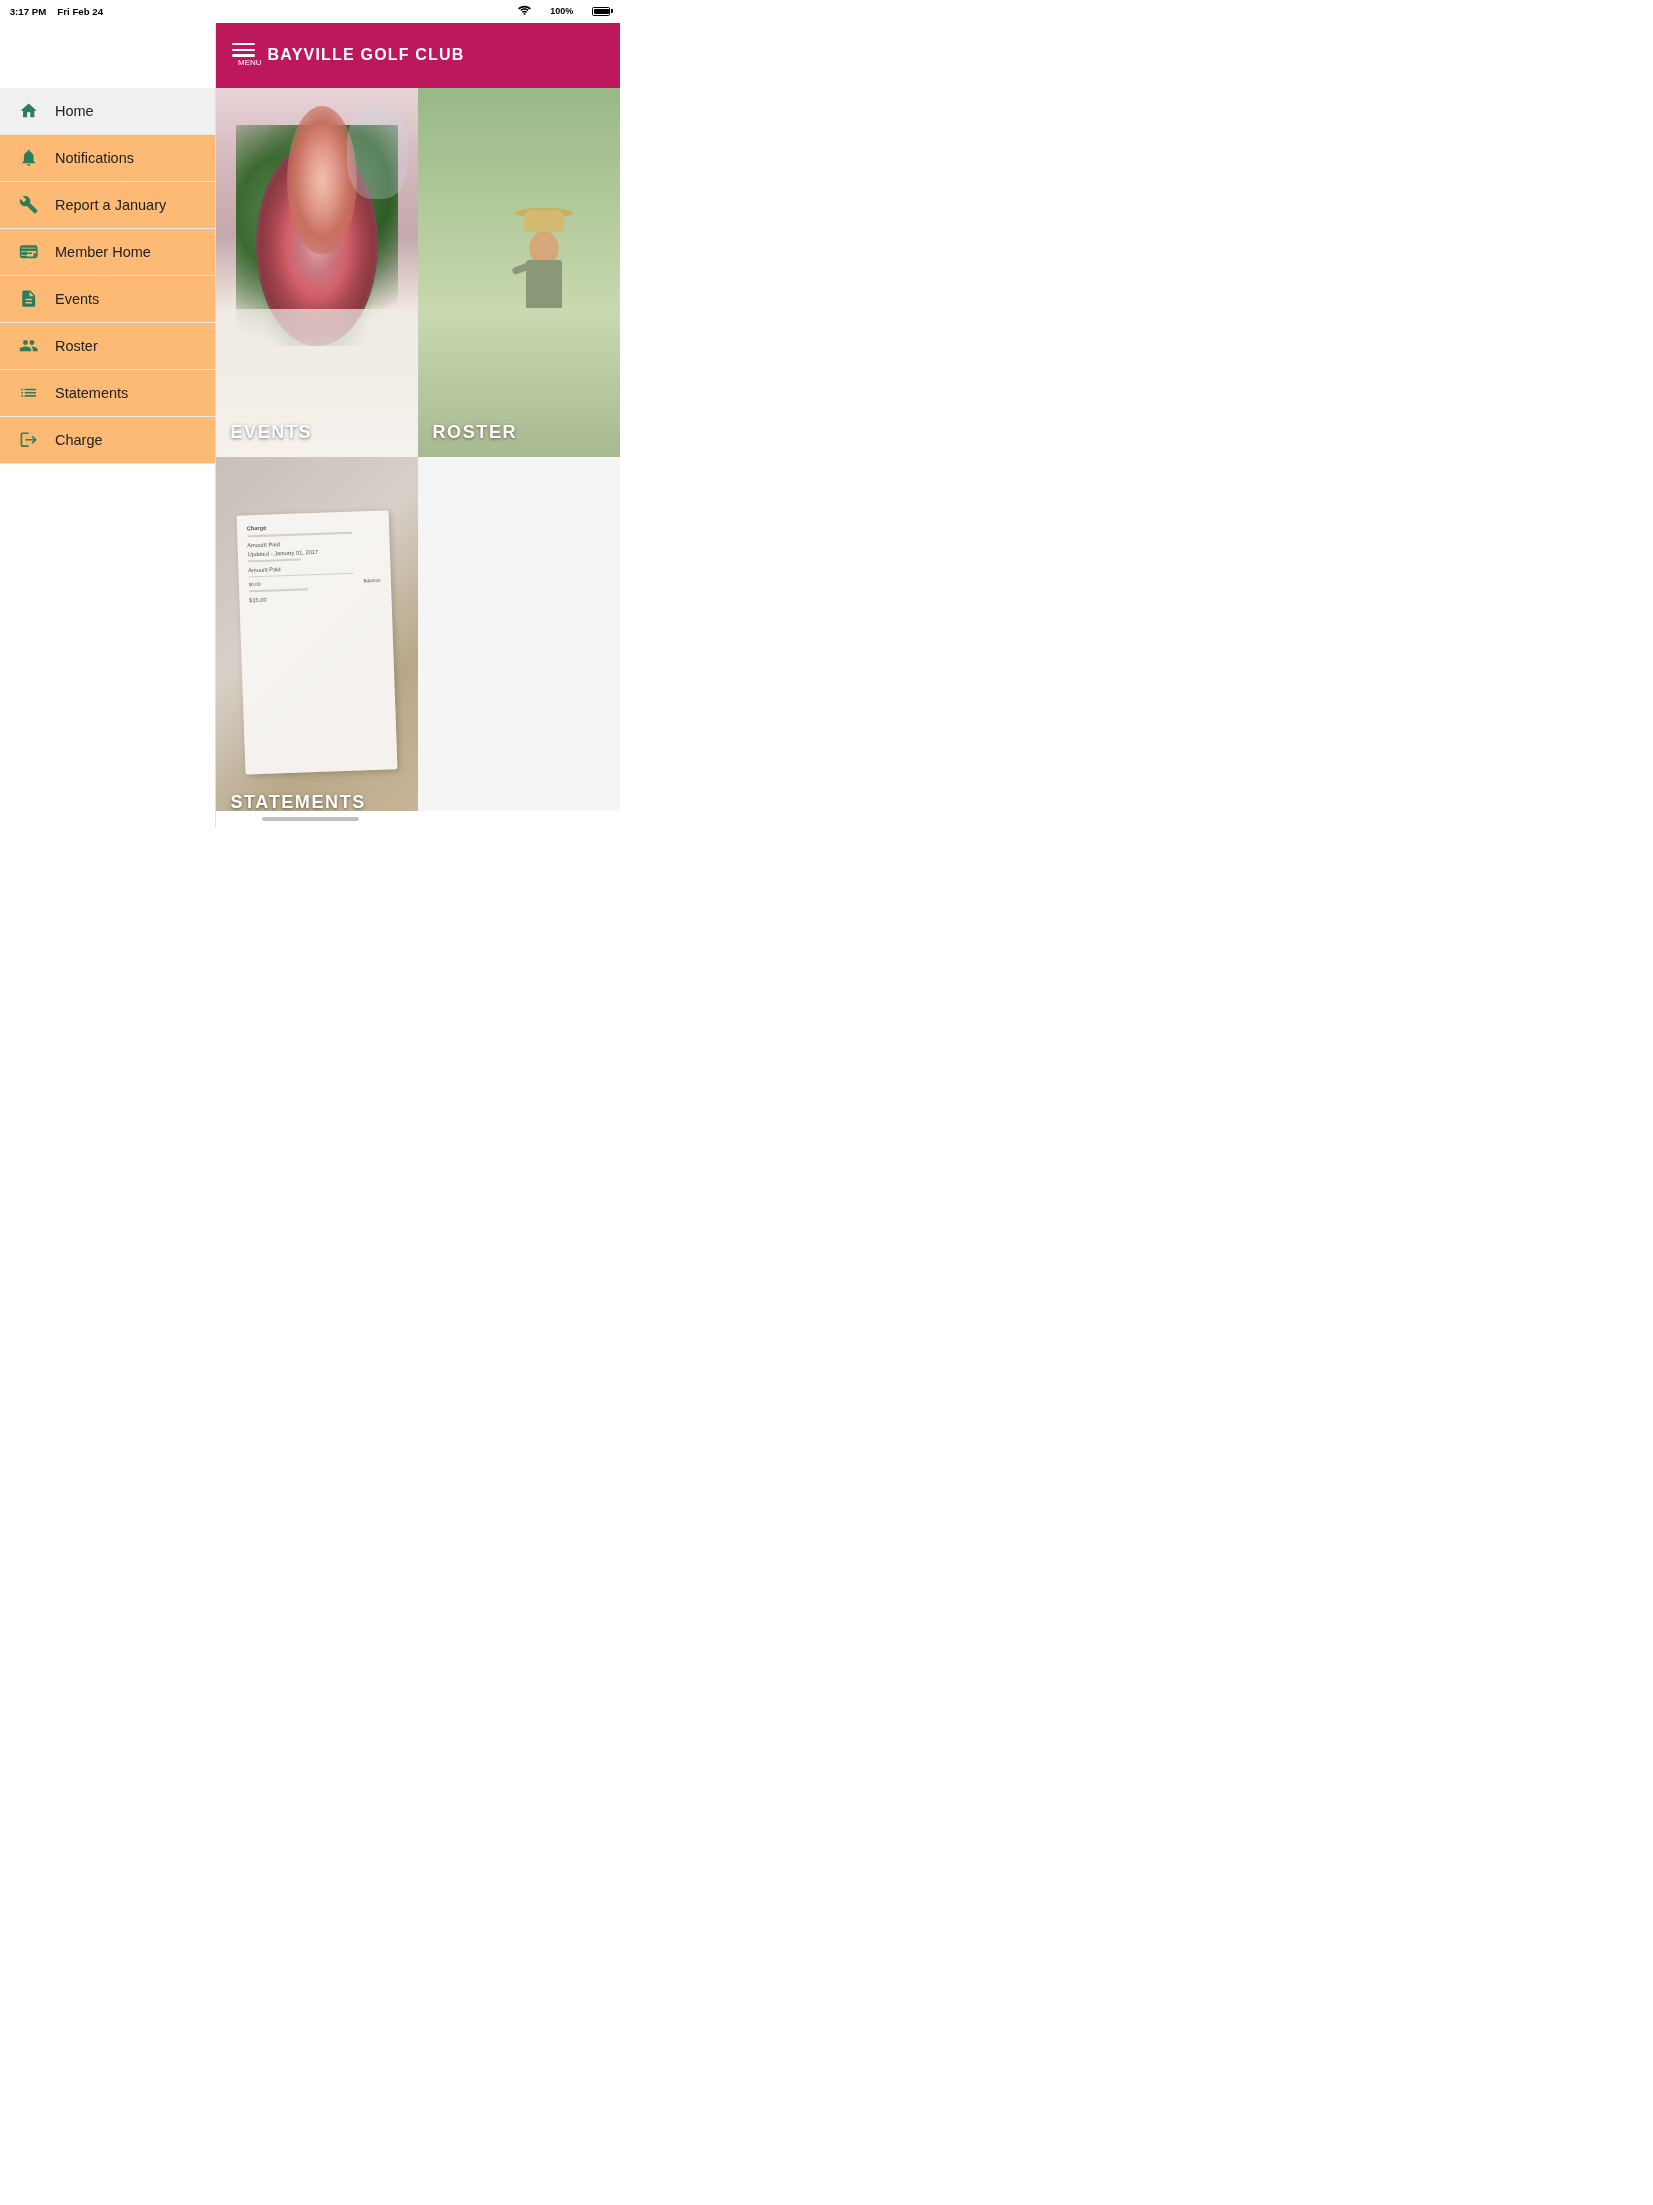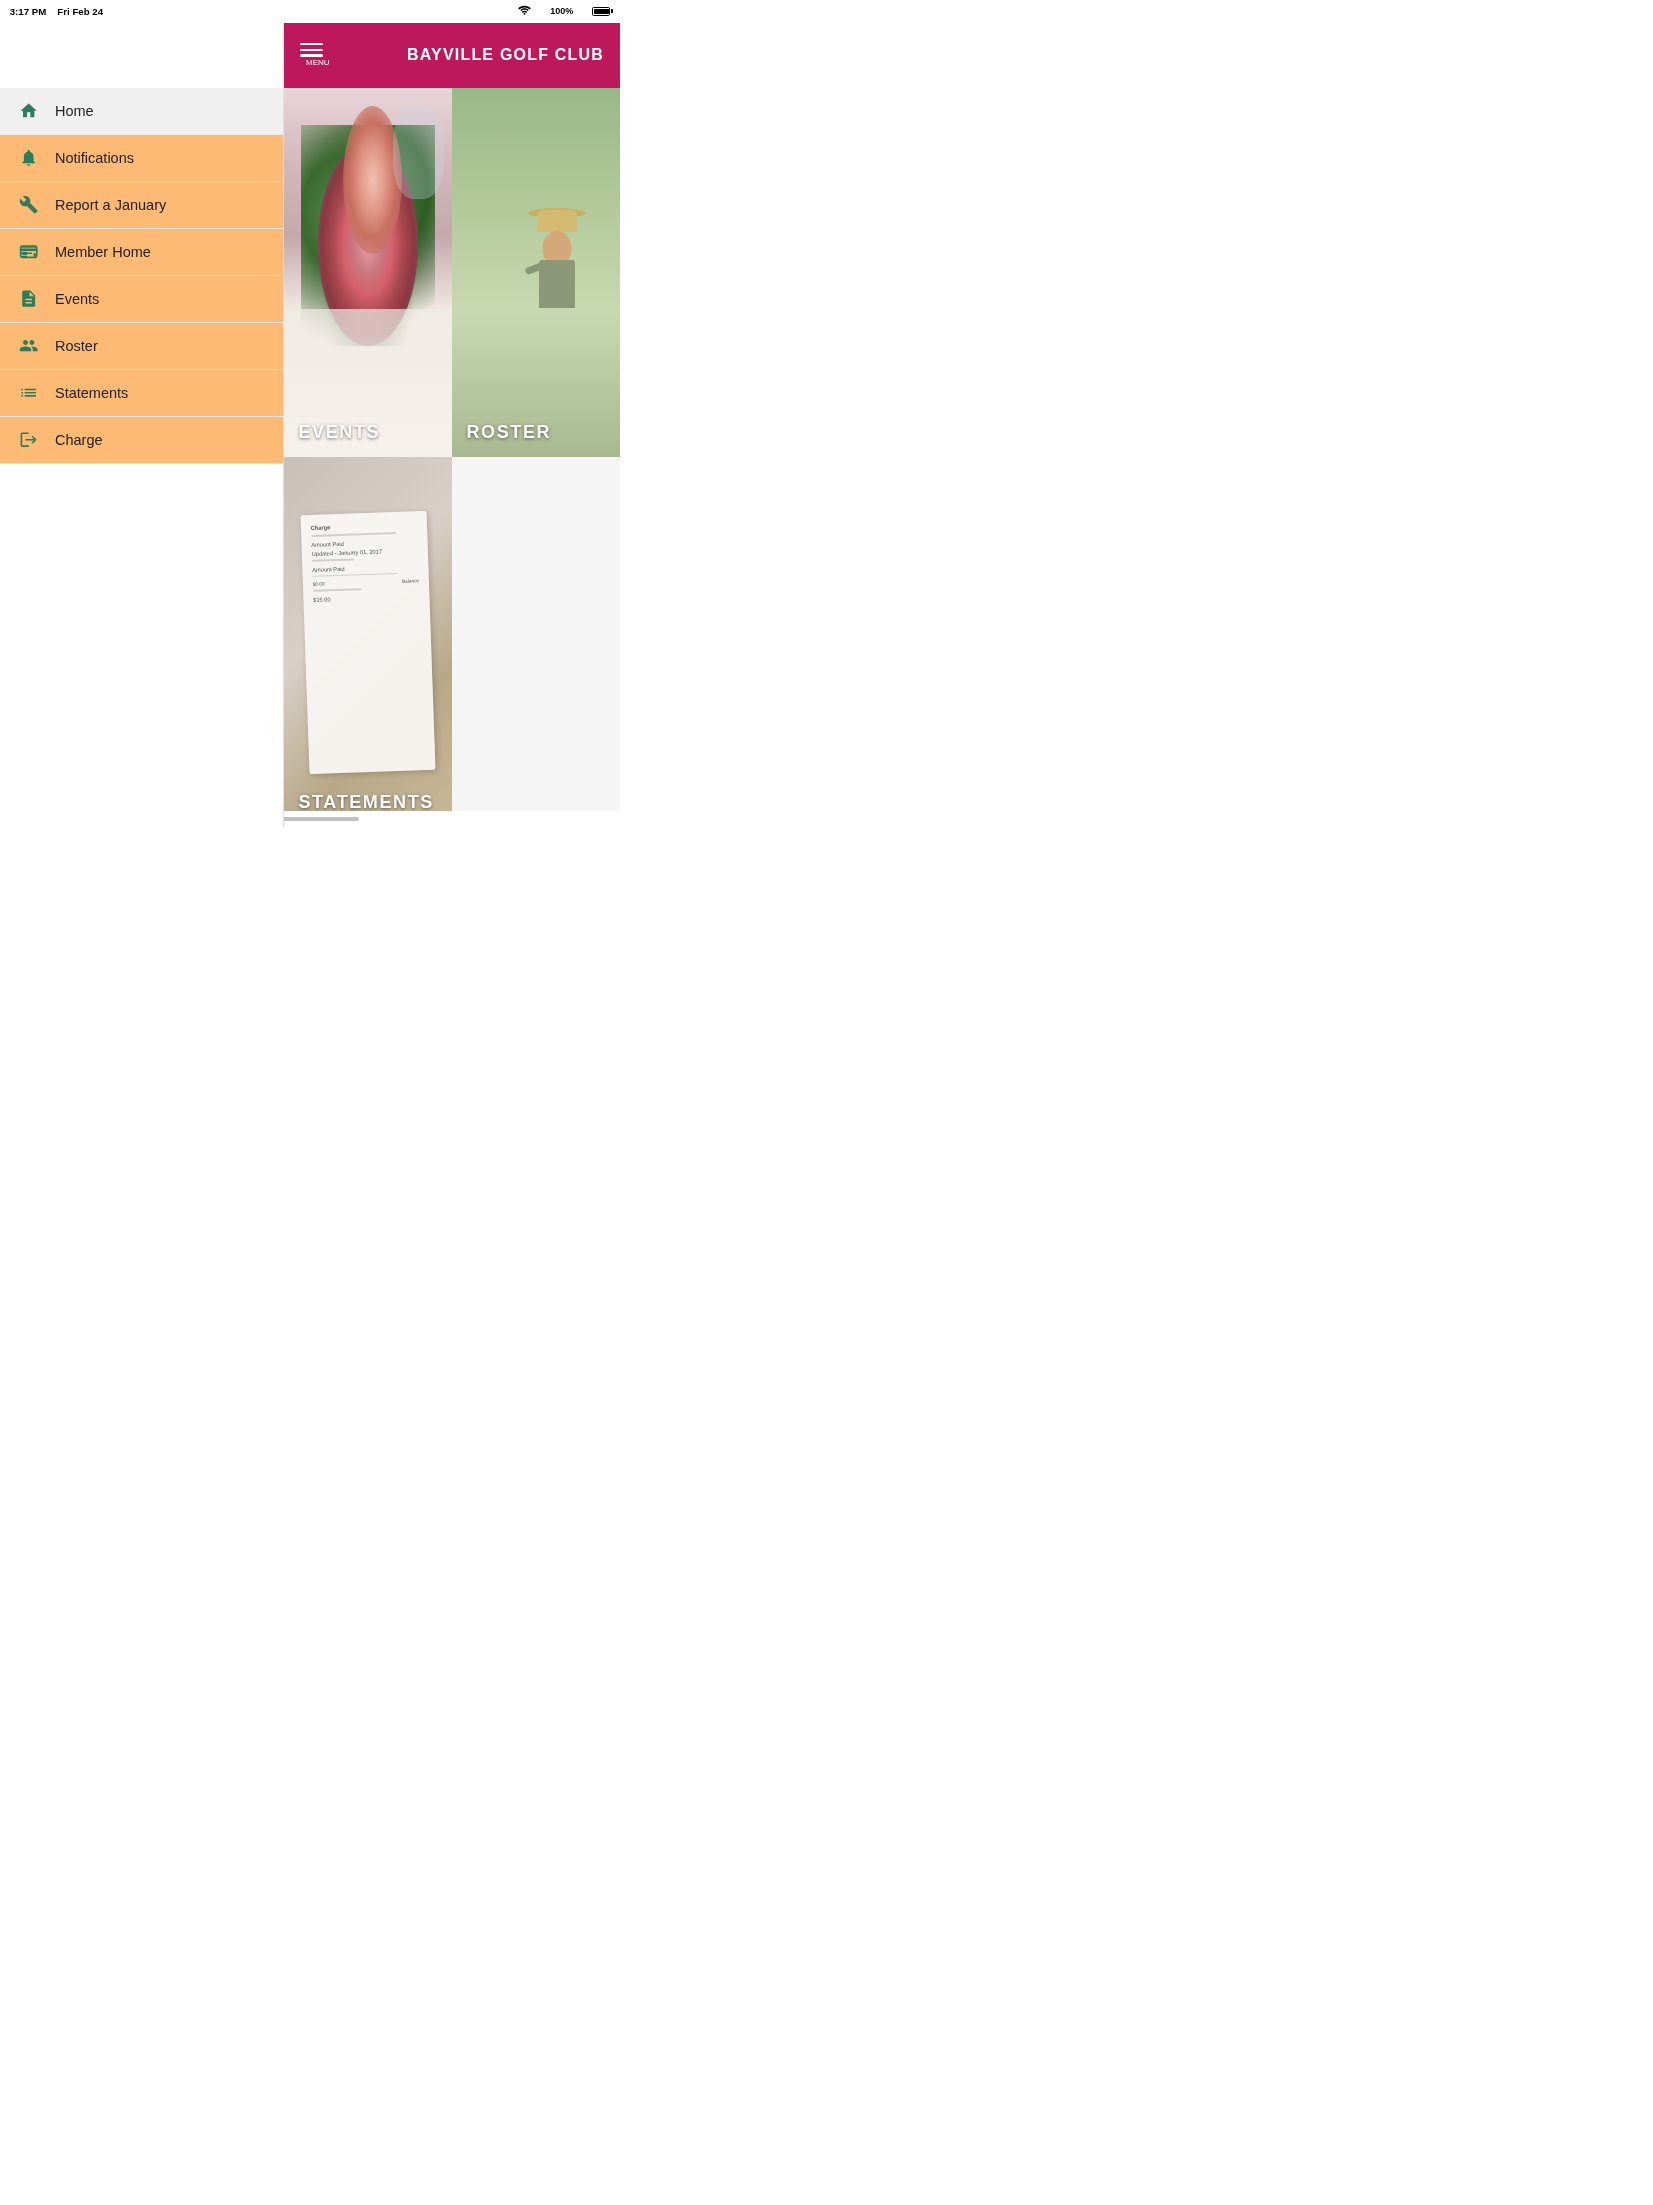--- a/index.html
+++ b/index.html
@@ -54,21 +54,21 @@
 
     
     .app-container {
       position: absolute;
       top: 22.6px; left: 0; right: 0; bottom: 0;
       display: flex;
     }
 
     
     .sidebar {
-      width: 284px;
+      width: 216px;
       background: #fff;
       border-right: 0.8px solid #e0e0e0;
       flex-shrink: 0;
       z-index: 10;
     }
 
     .sidebar-logo-area {
       height: 65px;
       background: #fff;
       display: flex;
@@ -147,21 +147,20 @@
       font-size: 8px;
       text-align: center;
       margin-top: 1.6px;
     }
 
     .header-title {
       color: #fff;
       font-size: 16px;
       font-weight: 600;
       letter-spacing: 1.2px;
-      text-align: right;
       flex: 1;
     }
 
     
     .cards-area {
       flex: 1;
       display: grid;
       grid-template-columns: 1fr 1fr;
       grid-template-rows: 1fr 1fr;
       overflow: hidden;

